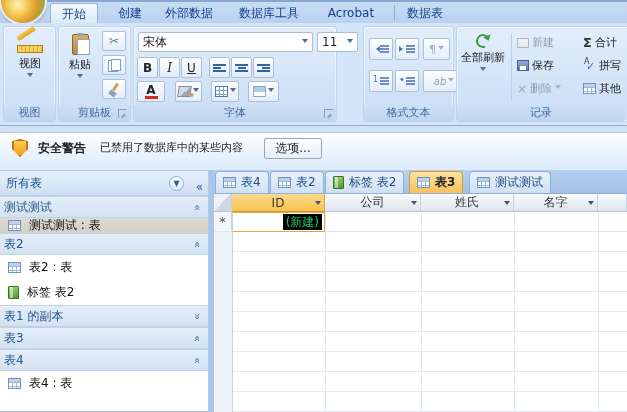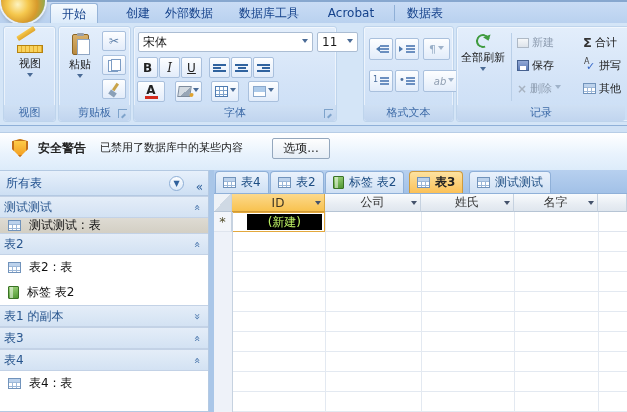--- a/index.html
+++ b/index.html
@@ -100,21 +100,21 @@
   .vdiv{position:absolute;width:1px;background:#b9cfe8}
 
   
   .secbar{position:absolute;top:132px;left:0;width:627px;height:40px;
     background:linear-gradient(#ffffff,#e9f3fd 55%,#dcebfa);border-top:1px solid #b7cde6;border-bottom:1px solid #b7cde6}
   .icon-shield{position:absolute;left:12px;top:6px;width:16px;height:18px;
     background:linear-gradient(#ffd24d,#f29a1f);clip-path:polygon(50% 0,100% 12%,100% 55%,50% 100%,0 55%,0 12%);
     box-shadow:inset 0 0 0 2px #c2701c}
   .sec-title{position:absolute;left:38px;top:7px;font-weight:bold;color:#222;font-size:12px}
   .sec-msg{position:absolute;left:100px;top:7px;color:#222;font-size:11px}
-  .optbtn{position:absolute;left:272px;top:5px;width:58px;height:21px;line-height:19px;text-align:center;
+  .optbtn{position:absolute;left:264px;top:5px;width:58px;height:21px;line-height:19px;text-align:center;
     background:linear-gradient(#fefefe,#e5edf6);border:1px solid #94a7bd;border-radius:2px;color:#222;font-size:12px}
 
   
   .sidebar{position:absolute;top:170px;left:0;width:209px;bottom:0;background:#fff;border:1px solid #b4c9e2;border-left:none;overflow:hidden}
   .vband{position:absolute;left:209px;top:170px;width:5px;bottom:0;background:#a9c6e8}
   .sb-header{height:25px;background:linear-gradient(#e7f0fb,#cddff3);border-bottom:1px solid #b4c9e2;color:#1d4d8c;
     line-height:24px;padding-left:6px;font-size:12px;position:relative}
   .sb-dd{position:absolute;right:24px;top:5px;width:15px;height:15px;border-radius:50%;border:1px solid #8fafd6;
     background:linear-gradient(#fdfeff,#dce9f8);text-align:center;line-height:13px;font-size:8px;color:#30619c}
   .sb-collapse{position:absolute;right:5px;top:4px;font-size:12px;color:#30619c}
@@ -143,38 +143,38 @@
     border-right:1px solid #c6d2e0;border-bottom:1px solid #b6c4d4;color:#333;font-size:12px;
     display:flex;align-items:center;justify-content:center}
   .hcell .dd{position:absolute;right:3px;top:7px;border-top-color:#44526b}
   .hcell.id-col{background:linear-gradient(#fcd98c,#f8c24f);border-right-color:#d9a843;border-bottom-color:#cf9b38;color:#3f3623}
   .corner{position:absolute;left:0;top:0;width:18px;height:18px;background:linear-gradient(135deg,#eef2f7 50%,#cfd9e4 50%);
     border-right:1px solid #c6d2e0;border-bottom:1px solid #b6c4d4}
   .selcell{position:absolute;left:0;top:18px;width:18px;height:20px;background:#f2f5fa;border-right:1px solid #c6d2e0;
     border-bottom:1px solid #dfe5ee;color:#55502f;text-align:center;line-height:20px;font-size:13px}
   .newcell-id{position:absolute;left:18px;top:18px;width:93px;height:20px;background:#fff;border:1px solid #e3a83c;
     display:flex;align-items:center;justify-content:flex-end;padding-right:2px}
-  .newtag{background:#000;color:#bef264;padding:0 21px;font-size:12px;line-height:16px}
+  .newtag{background:#000;color:#22c55e;padding:0 3px;font-size:12px;line-height:16px}
   .newrow-rest{position:absolute;left:111px;top:18px;right:0;height:20px;background:#fff;border-bottom:1px solid #dfe5ee}
   .gridbody{position:absolute;top:38px;left:0;right:0;bottom:0;
     background:linear-gradient(#eef2f9,#eef2f9) 0 0/18px 100% no-repeat,
       repeating-linear-gradient(to bottom,transparent 0 19px,#e3e9f1 19px 20px),#fff}
   .vline{position:absolute;top:18px;bottom:0;width:1px;background:#e3e9f1}
   .vline.sel{background:#c6d2e0}
 </style>
 </head>
 <body>
 
 <div class="screen">
   <div class="titlebar-edge"></div>
 
   <div class="tabrow">
     <div class="orb"></div>
     <div class="rtab active" style="left:50px;width:48px">开始</div>
-    <div class="rtab" style="left:116px;width:44px">创建</div>
+    <div class="rtab" style="left:108px;width:44px">创建</div>
     <div class="rtab" style="left:156px;width:66px">外部数据</div>
     <div class="rtab" style="left:322px;width:58px">Acrobat</div>
     <div class="rtab" style="left:228px;width:82px">数据库工具</div>
     <div class="tabsep"></div>
     <div class="rtab" style="left:400px;width:50px">数据表</div>
   </div>
 
   <div class="ribbon">
 
     <div class="rgroup" style="left:3px;width:53px">

